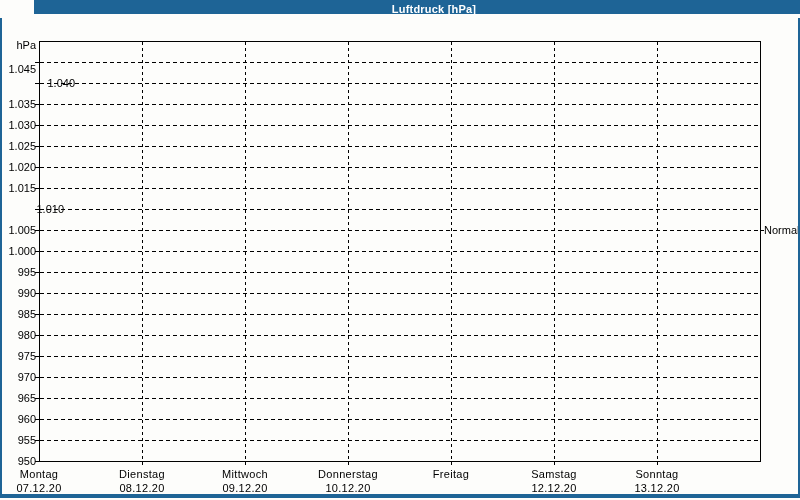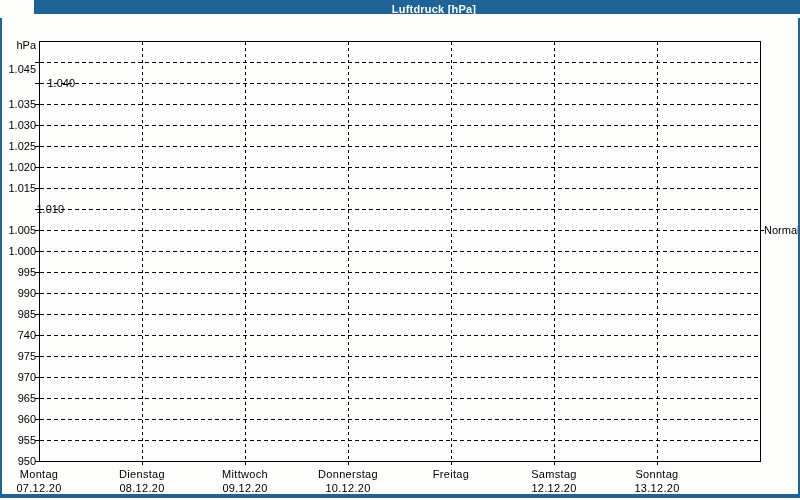--- a/index.html
+++ b/index.html
@@ -85,21 +85,21 @@
       <div class="lbl ylbl" style="top: 118px;">1.030</div>
       <div class="lbl ylbl" style="top: 139px;">1.025</div>
       <div class="lbl ylbl" style="top: 160px;">1.020</div>
       <div class="lbl ylbl" style="top: 181px;">1.015</div>
       <div class="lbl ylbl" style="top: 202px; padding-left: 28px;">1.010</div>
       <div class="lbl ylbl" style="top: 223px;">1.005</div>
       <div class="lbl ylbl" style="top: 244px;">1.000</div>
       <div class="lbl ylbl" style="top: 265px;">995</div>
       <div class="lbl ylbl" style="top: 286px;">990</div>
       <div class="lbl ylbl" style="top: 307px;">985</div>
-      <div class="lbl ylbl" style="top: 328px;">740</div>
+      <div class="lbl ylbl" style="top: 328px;">980</div>
       <div class="lbl ylbl" style="top: 349px;">975</div>
       <div class="lbl ylbl" style="top: 370px;">970</div>
       <div class="lbl ylbl" style="top: 391px;">965</div>
       <div class="lbl ylbl" style="top: 412px;">960</div>
       <div class="lbl ylbl" style="top: 433px;">955</div>
       <div class="lbl ylbl" style="top: 454px;">950</div>
       <div class="lbl xlbl" style="left: -12.5px; width: 103px; top: 467px;">Montag</div>
       <div class="lbl xlbl" style="left: -12.5px; width: 103px; top: 481px;">07.12.20</div>
       <div class="lbl xlbl" style="left: 90.5px; width: 103px; top: 467px;">Dienstag</div>
       <div class="lbl xlbl" style="left: 90.5px; width: 103px; top: 481px;">08.12.20</div>

